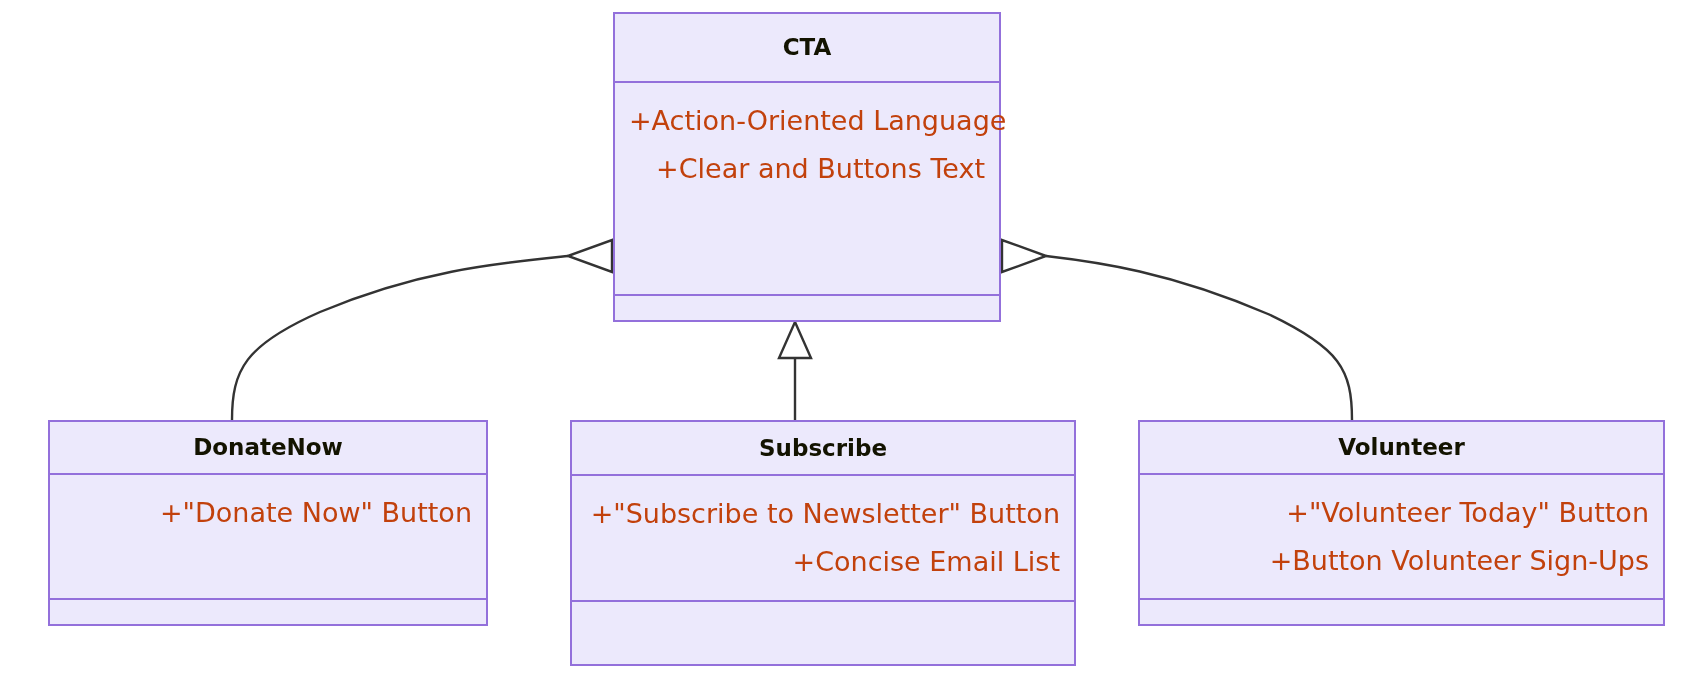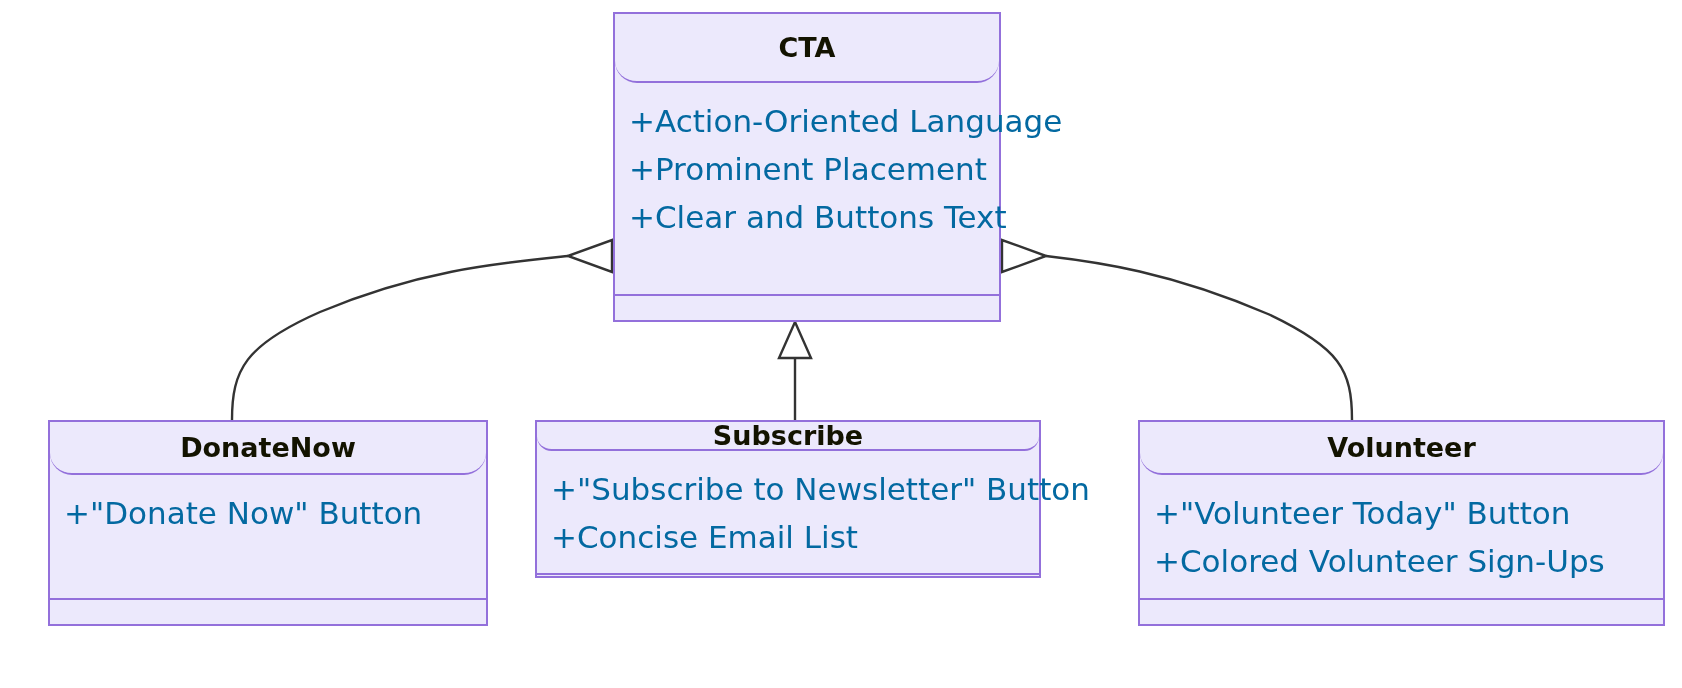--- a/index.html
+++ b/index.html
@@ -33,54 +33,54 @@
     border: 2px solid #9370DB;
     display: flex;
     flex-direction: column;
   }
   .class-title-band {
     box-sizing: border-box;
     border-bottom: 2px solid #9370DB;
     text-align: center;
     font-weight: bold;
     color: #131300;
-    font-size: 27px;
+    font-size: 23px;
     line-height: 1;
     display: flex;
     align-items: center;
     justify-content: center;
-    border-radius: 22px;
   }
   .class-attr-band {
     box-sizing: border-box;
     border-bottom: 2px solid #9370DB;
     padding: 14px 14px 12px 14px;
     display: flex;
     flex-direction: column;
     justify-content: flex-start;
   }
   .attr-line {
-    font-size: 31px;
+    font-size: 27px;
     line-height: 48px;
-    color: #0369a1;
+    color: #c2410c;
     white-space: nowrap;
+    text-align: right;
   }
   .class-method-band {
     box-sizing: border-box;
     flex: 1 1 auto;
     min-height: 24px;
   }
 
   
   #node-cta           { left: 613px;  top: 12px;  width: 388px; height: 310px; }
   #node-cta .class-title-band { height: 70px; }
   #node-cta .class-attr-band  { height: 216px; }
 
   #node-donatenow     { left: 12px;   top: 420px; width: 440px; height: 206px; margin-left: 36px; }
-  #node-subscribe     { left: 535px;  top: 420px; width: 506px; height: 158px; }
+  #node-subscribe     { left: 570px;  top: 420px; width: 506px; height: 246px; }
   #node-volunteer     { left: 1138px; top: 420px; width: 527px; height: 206px; }
 
   #node-donatenow .class-title-band,
   #node-subscribe .class-title-band,
   #node-volunteer .class-title-band { height: 54px; }
   #node-donatenow .class-attr-band,
   #node-subscribe .class-attr-band,
   #node-volunteer .class-attr-band  { height: 126px; }
 </style>
 </head>
@@ -103,21 +103,20 @@
     <g>
       <path d="M 1352 420 C 1352 370 1340 348 1268 314 C 1170 272 1098 262 1046 256" fill="none" stroke="#333333" stroke-width="2.4"></path>
       <polygon points="1046,256 1002,240 1002,272" fill="#ffffff" stroke="#333333" stroke-width="2.4" stroke-linejoin="miter"></polygon>
     </g>
   </svg>
 
   <div class="uml-class" id="node-cta">
     <div class="class-title-band">CTA</div>
     <div class="class-attr-band">
       <div class="attr-line">+Action-Oriented Language</div>
-      <div class="attr-line">+Prominent Placement</div>
       <div class="attr-line">+Clear and Buttons Text</div>
     </div>
     <div class="class-method-band"></div>
   </div>
 
   <div class="uml-class" id="node-donatenow">
     <div class="class-title-band">DonateNow</div>
     <div class="class-attr-band">
       <div class="attr-line">+"Donate Now" Button</div>
     </div>
@@ -130,18 +129,18 @@
       <div class="attr-line">+"Subscribe to Newsletter" Button</div>
       <div class="attr-line">+Concise Email List</div>
     </div>
     <div class="class-method-band"></div>
   </div>
 
   <div class="uml-class" id="node-volunteer">
     <div class="class-title-band">Volunteer</div>
     <div class="class-attr-band">
       <div class="attr-line">+"Volunteer Today" Button</div>
-      <div class="attr-line">+Colored Volunteer Sign-Ups</div>
+      <div class="attr-line">+Button Volunteer Sign-Ups</div>
     </div>
     <div class="class-method-band"></div>
   </div>
 
 </div>
 
 </body></html>

